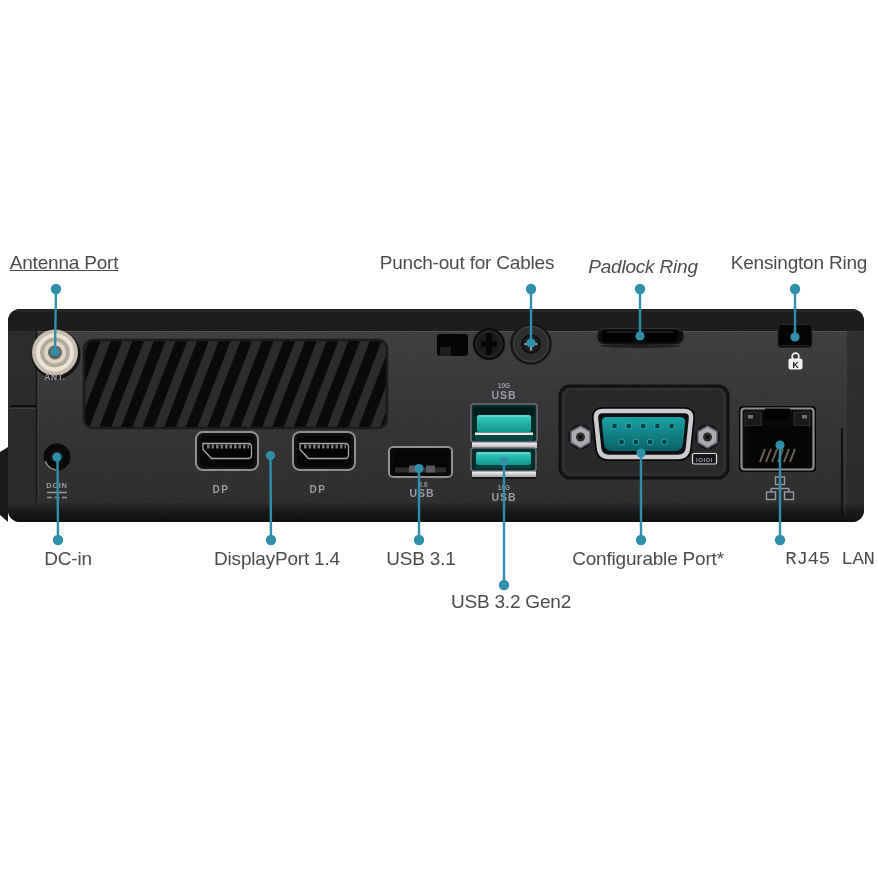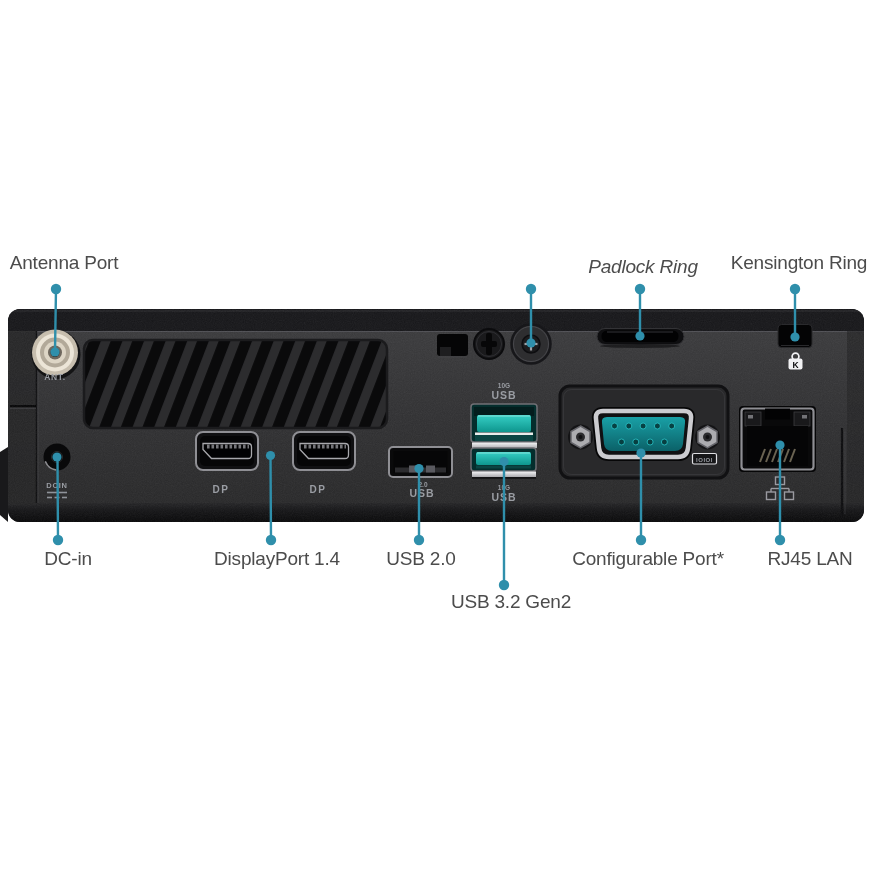--- a/index.html
+++ b/index.html
@@ -7,29 +7,29 @@
     position:relative;width:878px;height:878px;background:var(--page-bg,#fff);
     font-family:"Liberation Sans",sans-serif;overflow:hidden;
   }
   .stage svg{position:absolute;left:0;top:0;}
   .callout-label{
     position:absolute;transform:translateX(-50%);
     font:400 19px/22px "Liberation Sans",sans-serif;
     color:var(--label-color,#4c4c4c);
     letter-spacing:-0.2px;white-space:nowrap;
   }
-  #lab-antenna{left:64px;top:252px;}
+  #lab-antenna{left:64px;top:252px;text-decoration:underline;}
   #lab-punchout{left:467px;top:252px;}
   #lab-padlock{left:643px;top:256px;font-style:italic;}
   #lab-kensington{left:799px;top:252px;}
   #lab-dcin{left:68px;top:548px;}
   #lab-dp{left:277px;top:548px;}
   #lab-usb20{left:421px;top:548px;}
   #lab-config{left:648px;top:548px;text-align:right;}
-  #lab-rj45{left:810px;top:548px;}
+  #lab-rj45{left:830px;top:548px;font-family:Liberation Mono, monospace;}
   #lab-usb32{left:511px;top:591px;}
   .co-line{stroke:var(--callout,#2f8fab);stroke-width:2.4;stroke-linecap:round;}
   .co-dot{fill:var(--callout,#2f8fab);}
   .mark{fill:#9a9da3;font-family:"Liberation Sans",sans-serif;font-weight:bold;}
 </style>
 </head>
 <body>
 
 <div class="stage">
 
@@ -309,22 +309,23 @@
     <circle class="co-dot" cx="57" cy="457" r="4.6"></circle>
     <circle class="co-dot" cx="270.5" cy="455.5" r="4.6"></circle>
     <circle class="co-dot" cx="419" cy="468.5" r="4.6"></circle>
     <circle class="co-dot" cx="504" cy="461.5" r="4.6"></circle>
     <circle class="co-dot" cx="641" cy="453" r="4.6"></circle>
     <circle class="co-dot" cx="780" cy="445" r="4.6"></circle>
   </g>
 </svg>
 
 <div class="callout-label" id="lab-antenna">Antenna Port</div>
+<div class="callout-label" id="lab-punchout">Punch-out for Cables</div>
 <div class="callout-label" id="lab-padlock">Padlock Ring</div>
 <div class="callout-label" id="lab-kensington">Kensington Ring</div>
 <div class="callout-label" id="lab-dcin">DC-in</div>
 <div class="callout-label" id="lab-dp">DisplayPort 1.4</div>
-<div class="callout-label" id="lab-usb20">USB 2.0</div>
+<div class="callout-label" id="lab-usb20">USB 3.1</div>
 <div class="callout-label" id="lab-config">Configurable Port*</div>
 <div class="callout-label" id="lab-rj45">RJ45 LAN</div>
 <div class="callout-label" id="lab-usb32">USB 3.2 Gen2</div>
 
 </div>
 
 </body></html>

